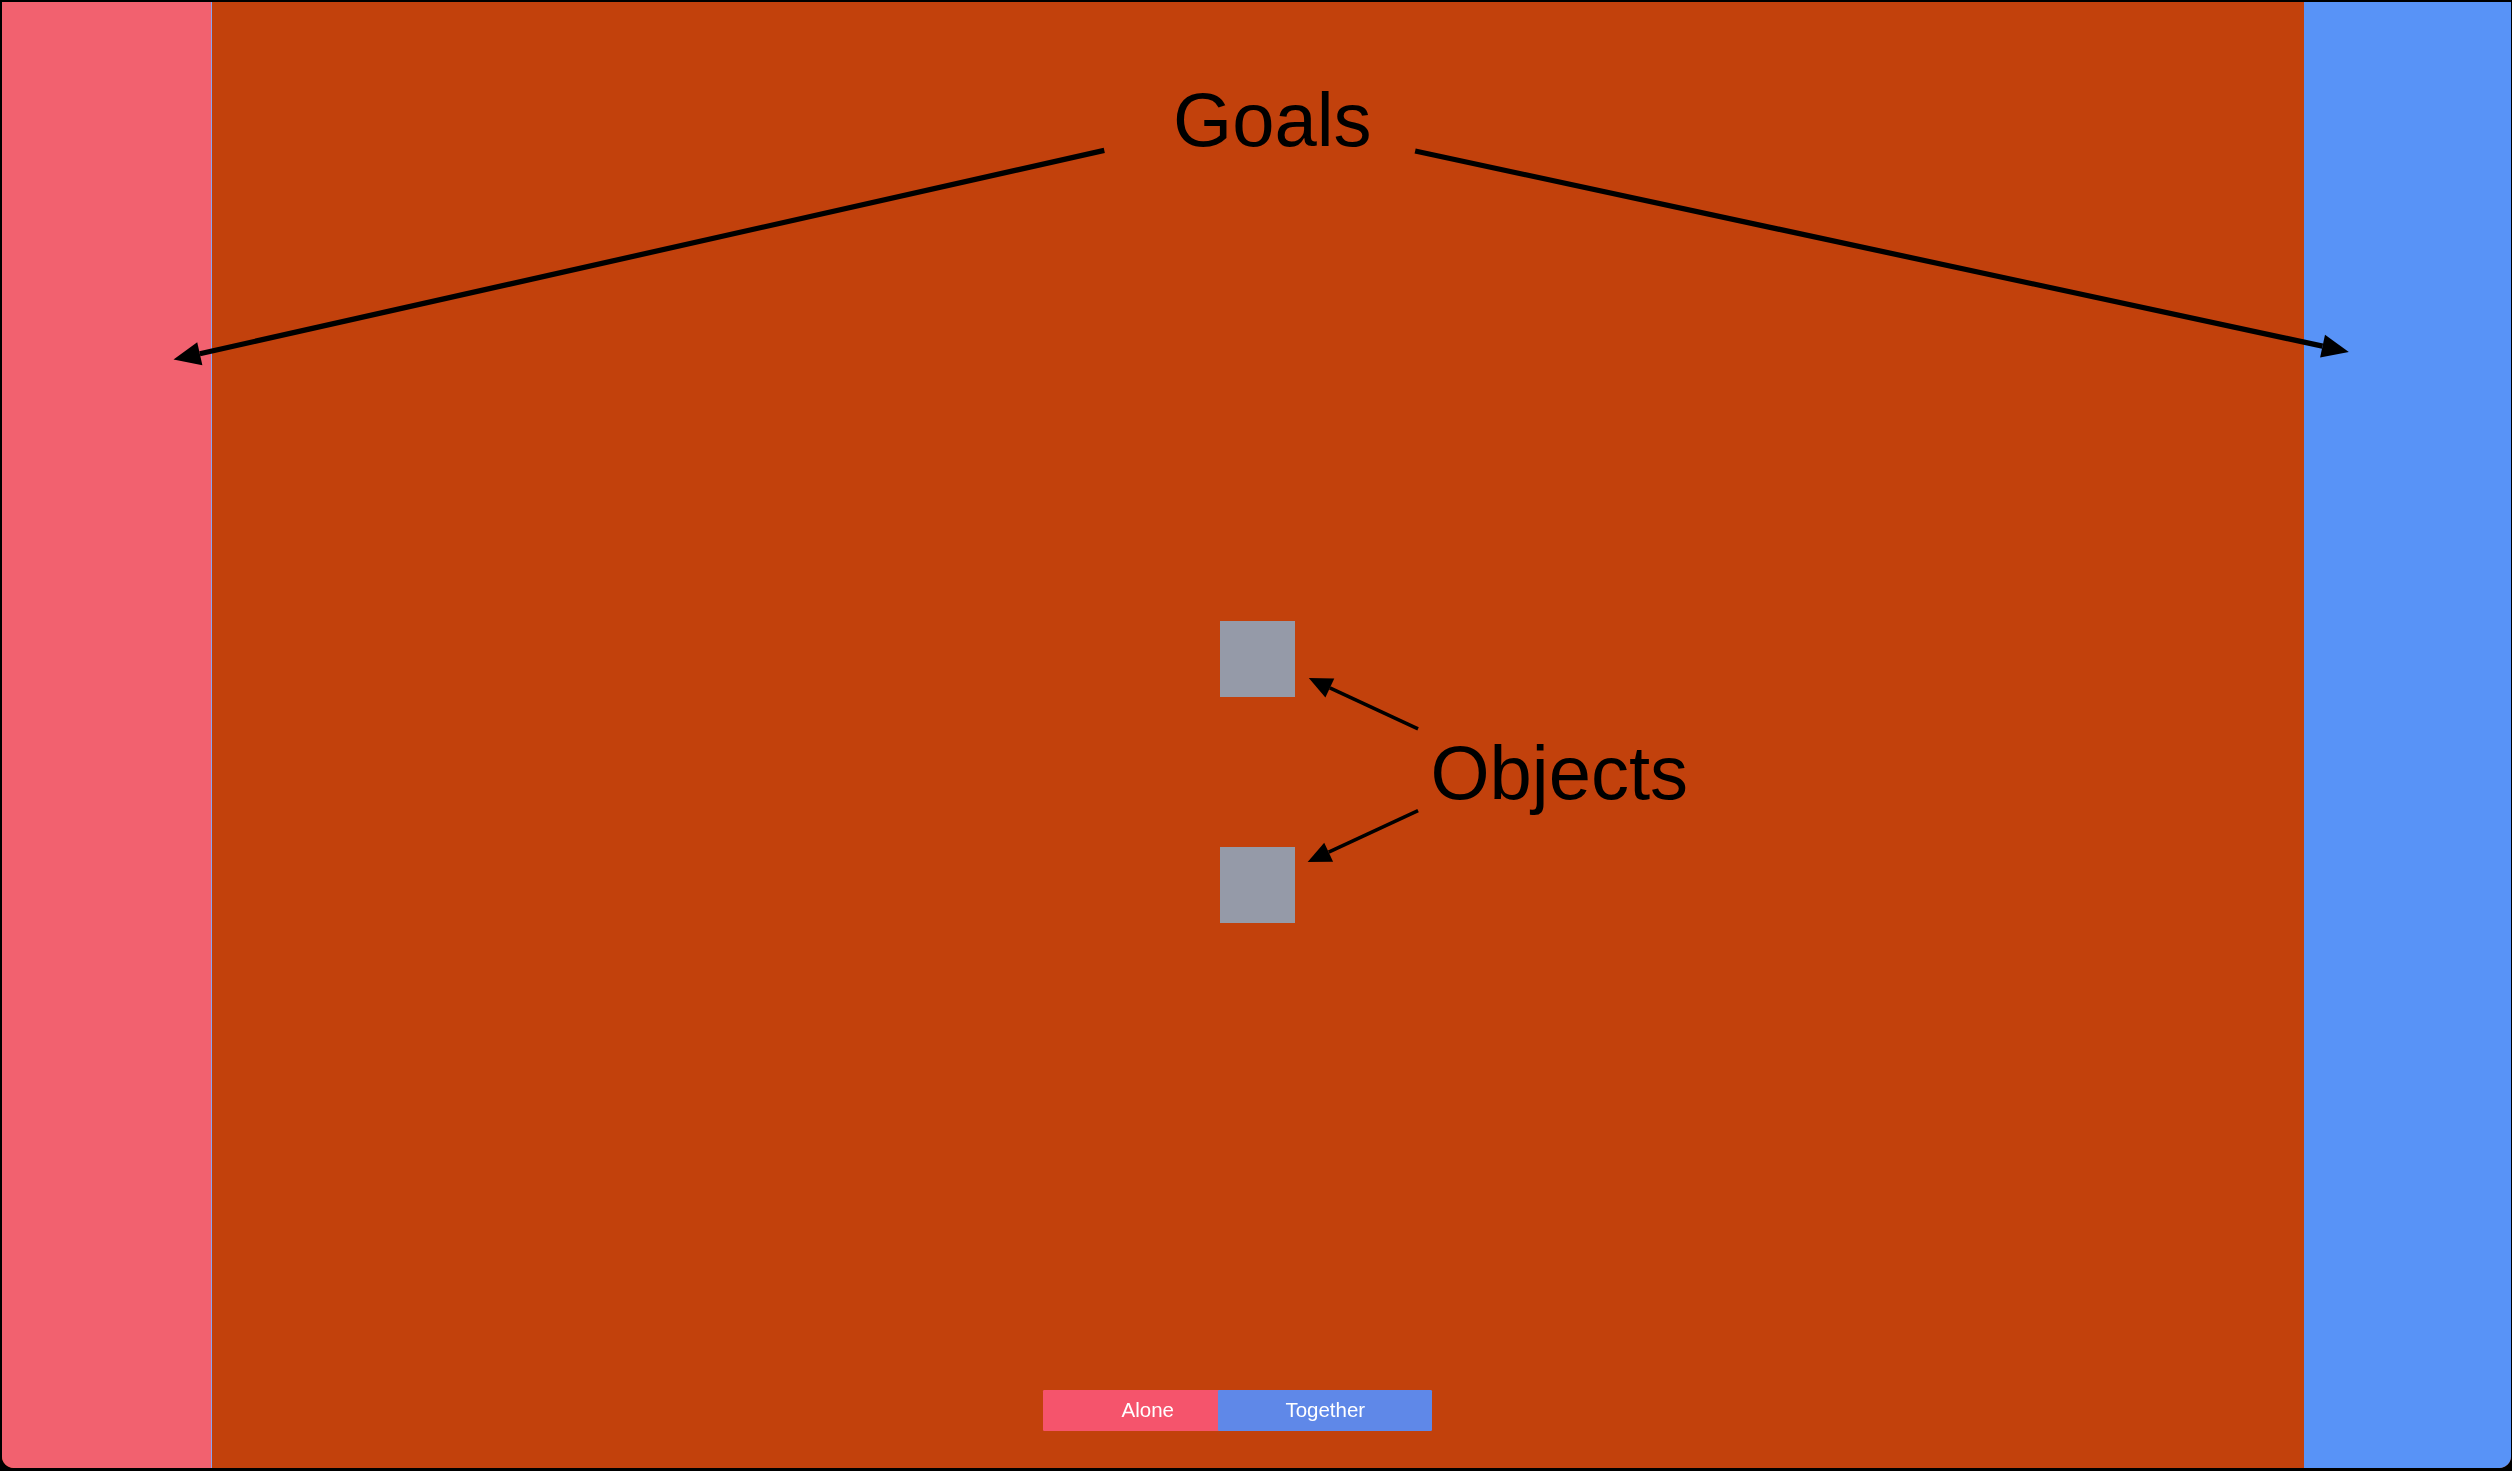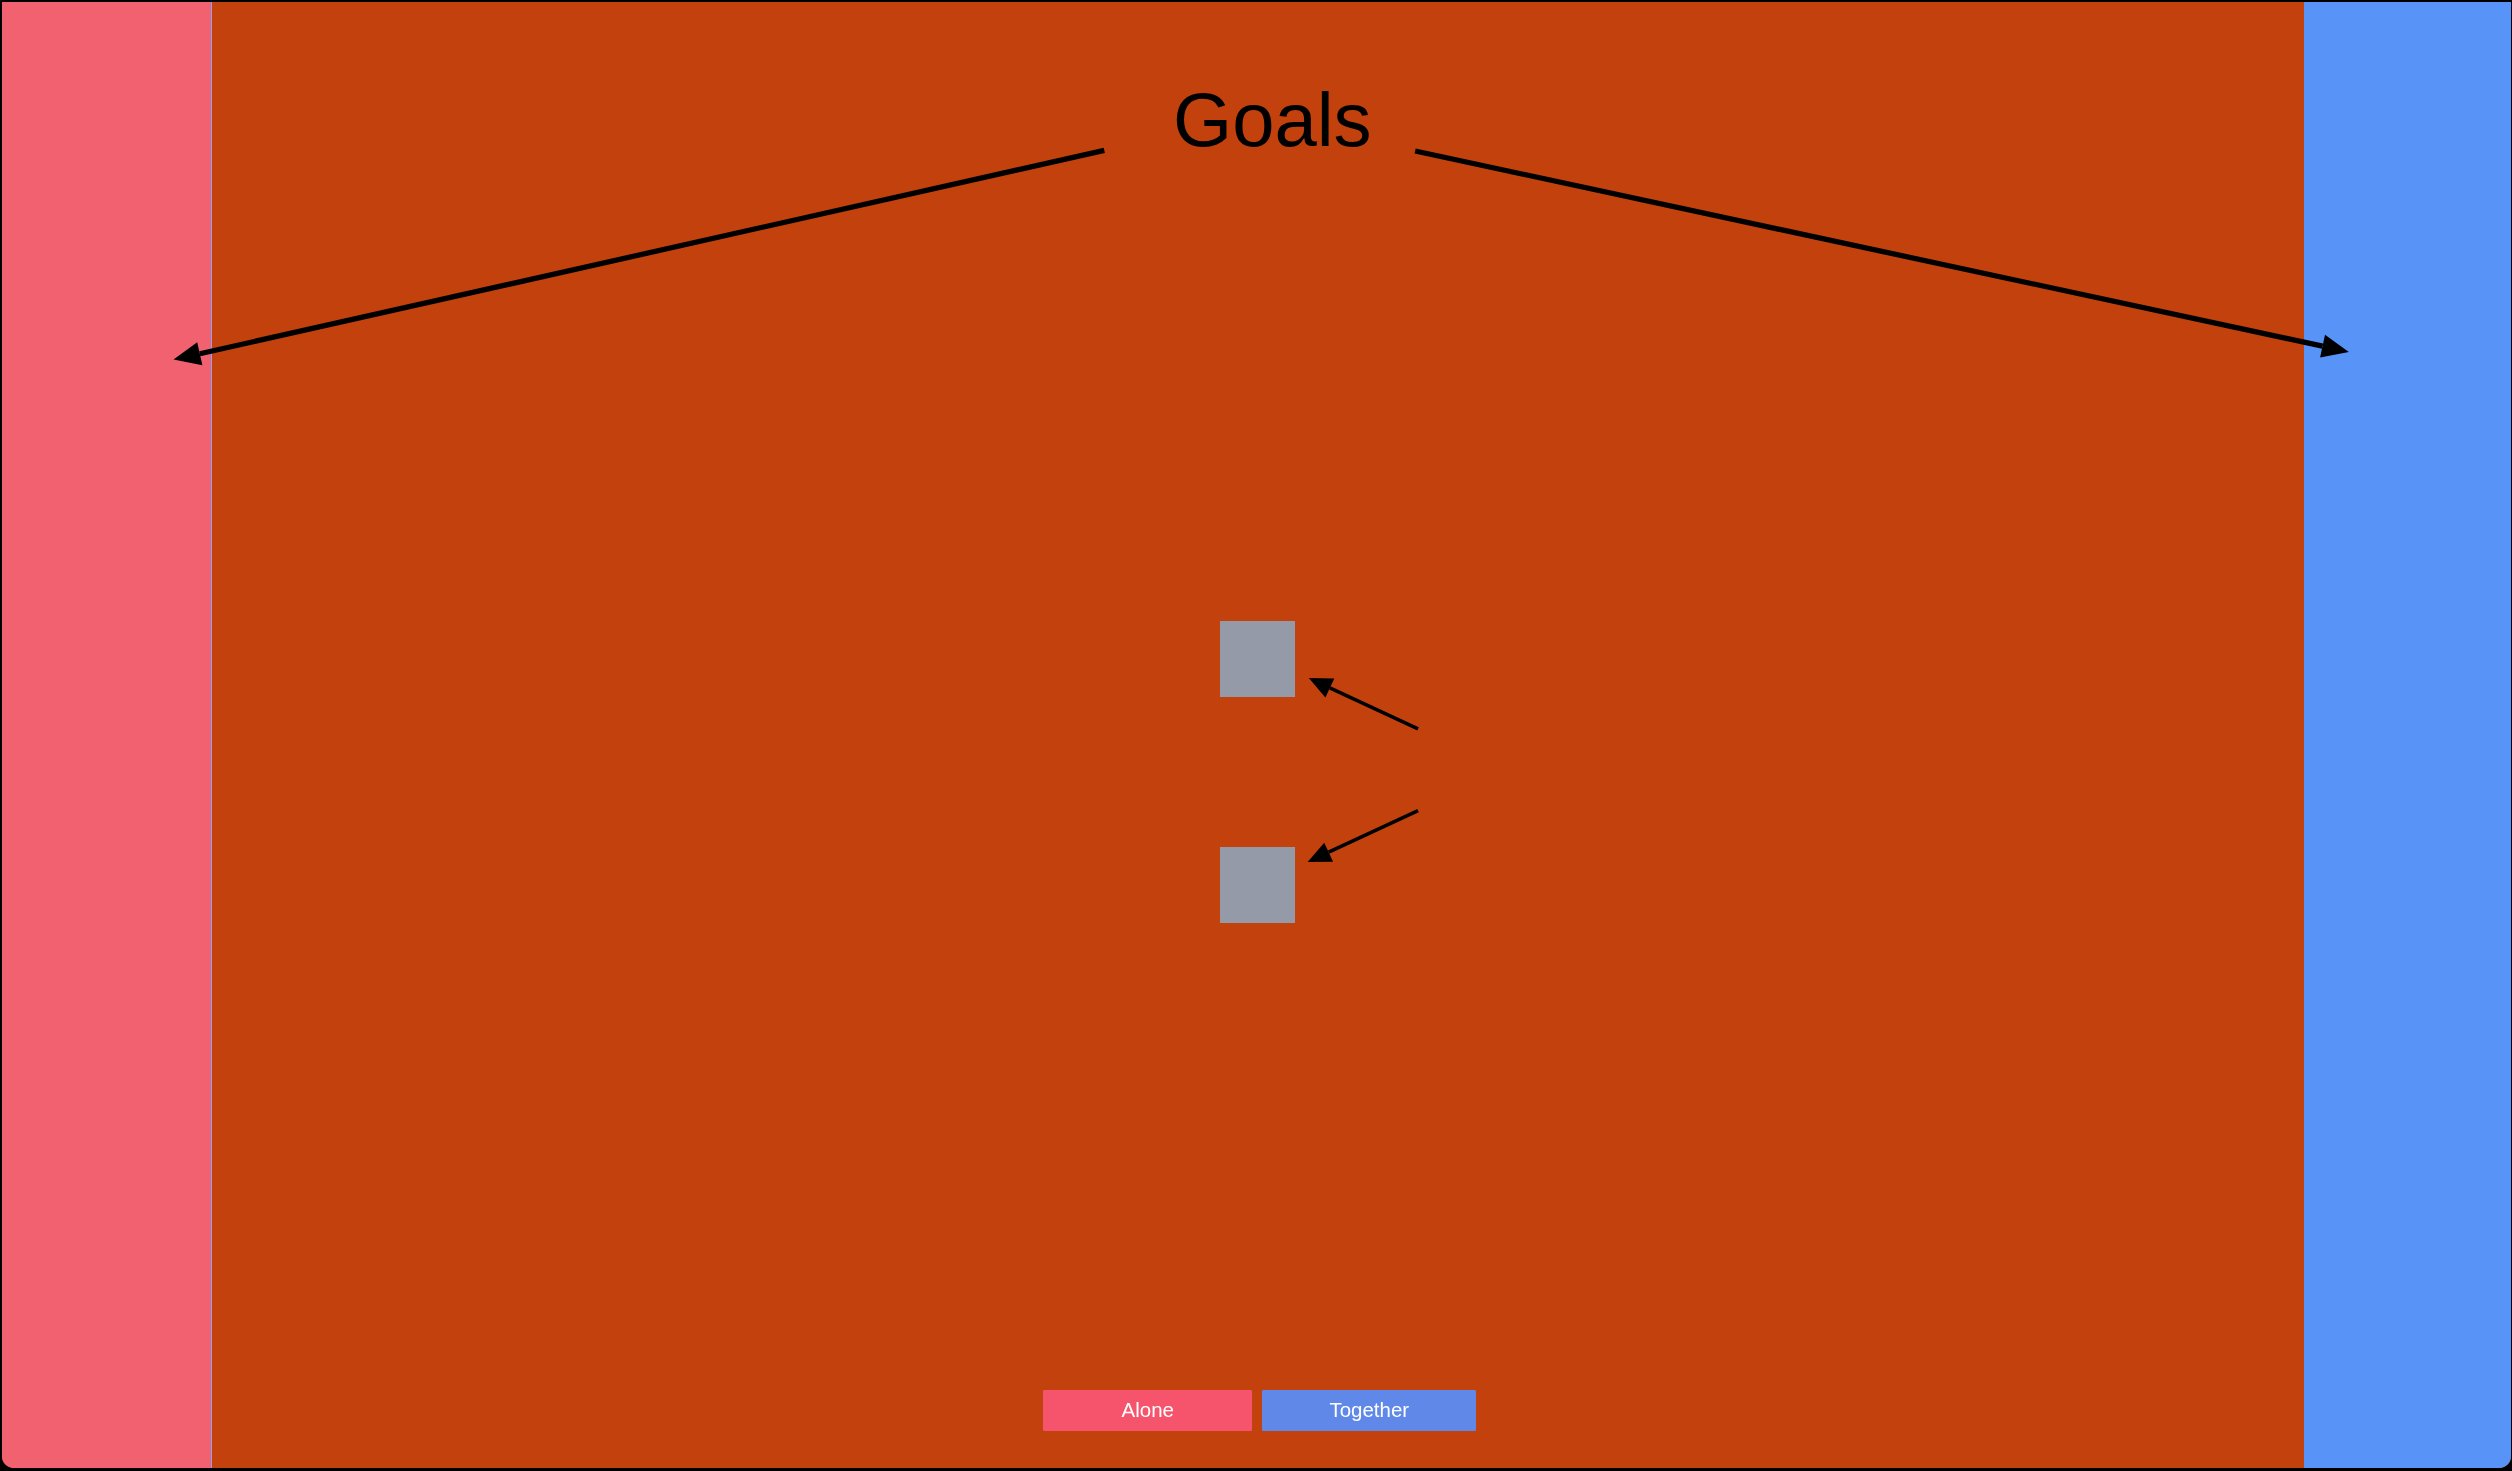--- a/index.html
+++ b/index.html
@@ -72,21 +72,21 @@
     color: #FFFFFF;
     font-size: 20.5px;
     font-family: "Liberation Sans", "DejaVu Sans", sans-serif;
     display: flex;
     align-items: center;
     justify-content: center;
     padding: 12px;
     cursor: pointer;
   }
   #alone-button { left: 1041px; width: 209px; }
-  #together-button { left: 1260px; width: 214px; }
+  #together-button { left: 1216px; width: 214px; }
 </style>
 </head>
 <body>
 
 <div id="arena">
 
   <div id="goal-left" class="goal-bar" style="background: rgb(242, 97, 111);"></div>
 
   <div id="goal-right" class="goal-bar" style="background: rgb(88, 147, 247);"></div>
 
@@ -112,19 +112,20 @@
     </g>
 
     <g>
       <line x1="2423" y1="1384" x2="2270" y2="1455" stroke="#000" stroke-width="6"></line>
       <polygon points="2234,1472 2262.4,1438.7 2277.6,1471.3" fill="#000"></polygon>
     </g>
   </svg>
 
   <div id="goals-label" class="annotation-label">Goals</div>
 
+  <div id="objects-label" class="annotation-label">Objects</div>
 
   <button id="alone-button" class="ui-button" style="background: rgb(245, 84, 108);">Alone</button>
 
   <button id="together-button" class="ui-button" style="background: rgb(95, 136, 232);">Together</button>
 
 </div>
 
 
 </body></html>

